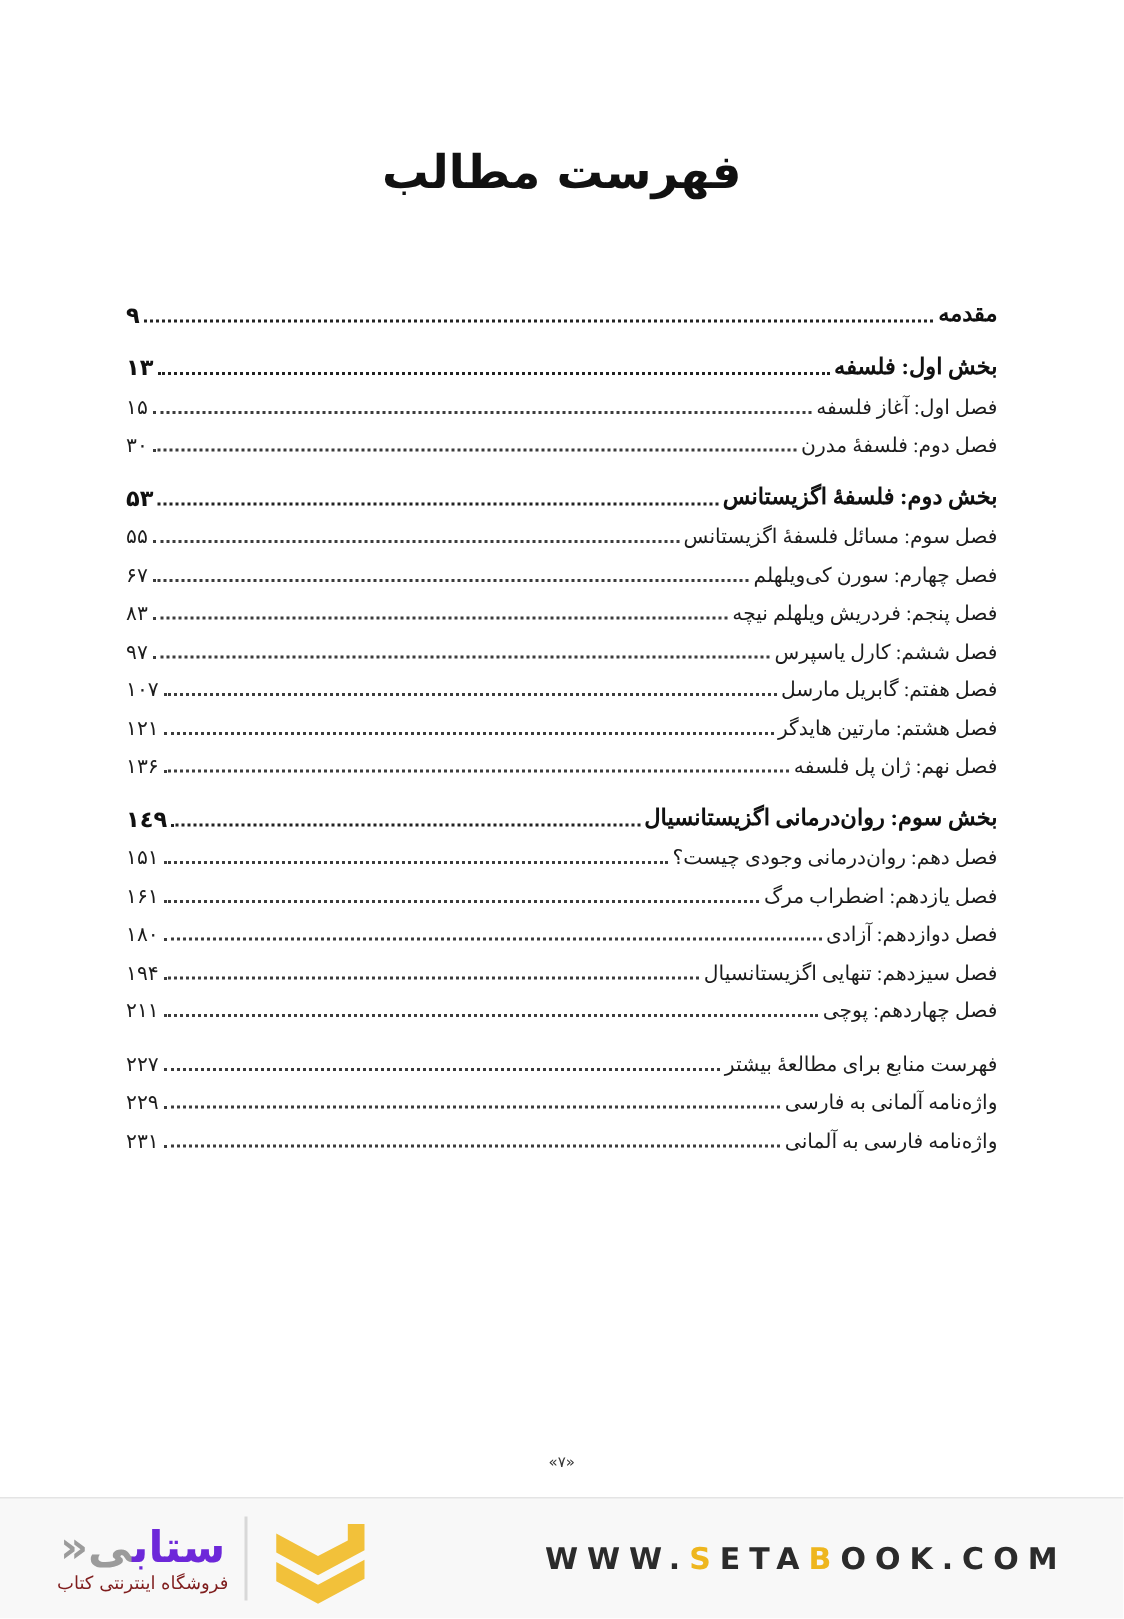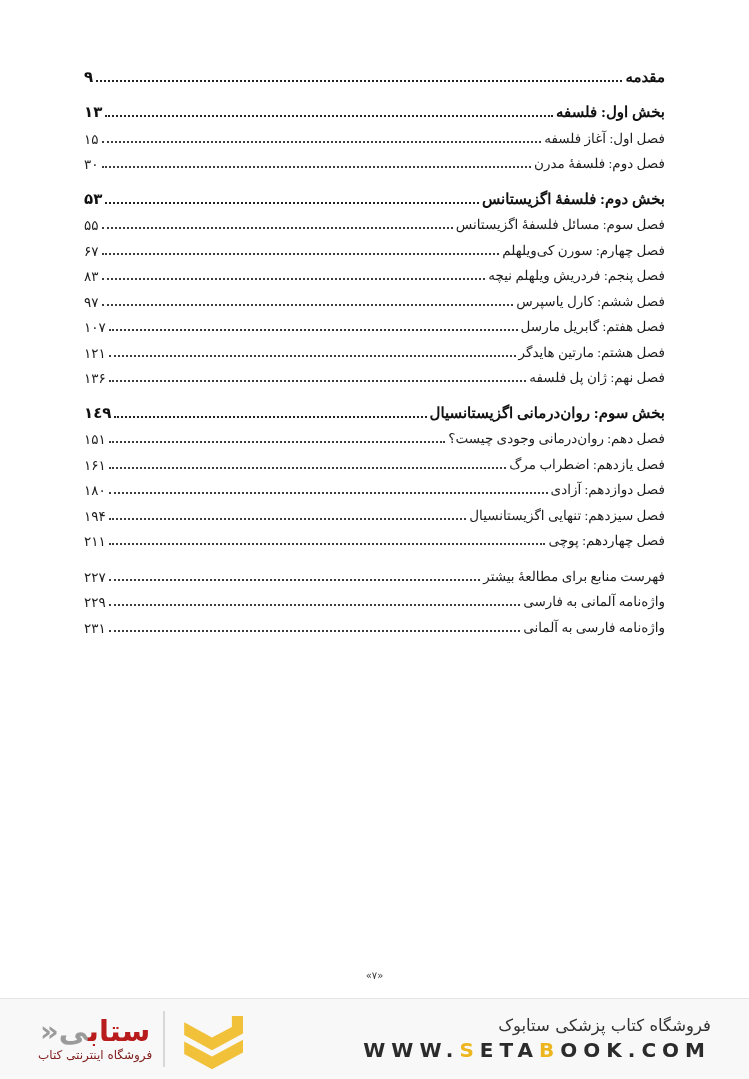--- a/index.html
+++ b/index.html
@@ -46,28 +46,29 @@
   .site-url{
     direction:ltr;font-size:20px;font-weight:700;letter-spacing:6px;
     color:#2b2b2b;font-family:"DejaVu Sans","Liberation Sans",sans-serif;
   }
   .site-url .gold{color:#eeb61e;}
   .logo-block{display:flex;direction:rtl;align-items:center;gap:11px;}
   .logo-chevron{width:72px;height:62px;flex:0 0 auto;}
   .logo-divider{width:2px;height:56px;background:#d8d8d8;}
   .wordmark-col{display:flex;flex-direction:column;align-items:center;gap:1px;}
   .wordmark{direction:rtl;font-size:29px;font-weight:bold;line-height:1.1;}
-  .wordmark .gold{color:#b91c1c;}
+  .wordmark .gold{color:#6d28d9;}
   .wordmark .gray{color:#9b9b9b;}
   .logo-caption{font-size:12px;color:#7f1d1d;}
 </style>
 </head>
 <body>
 
 <div class="page">
+  <h1 class="page-title">فهرست مطالب</h1>
   <div class="toc" id="toc">
       <div class="toc-row bold">
         <span class="toc-label">مقدمه</span>
         <span class="dots"></span>
         <span class="toc-page">۹</span>
       </div>
       <div class="toc-row bold gap">
         <span class="toc-label">بخش اول: فلسفه</span>
         <span class="dots"></span>
         <span class="toc-page">۱۳</span>
@@ -167,21 +168,20 @@
         <span class="dots"></span>
         <span class="toc-page">۲۳۱</span>
       </div>
     </div>
 </div>
 
 <div class="page-marker">«۷»</div>
 
 <div class="footer">
   <div class="store-block">
-    <div class="store-title">فروشگاه کتاب پزشکی ستابوک</div>
     <div class="site-url" id="site-url"><span>WWW.</span><span class="gold">S</span><span>ETA</span><span class="gold">B</span><span>OOK.COM</span></div>
   </div>
 
   <div class="logo-block">
     <svg class="logo-chevron" viewBox="0 0 90 78">
       <path d="M10 18 L45 37 L70 24 L70 10 L84 10 L84 32 L45 53 L10 34 Z" fill="#f2c13a"></path>
       <path d="M10 42 L45 61 L84 40 L84 56 L45 77 L10 58 Z" fill="#f2c13a"></path>
     </svg>
     <div class="logo-divider"></div>
     <div class="wordmark-col">

